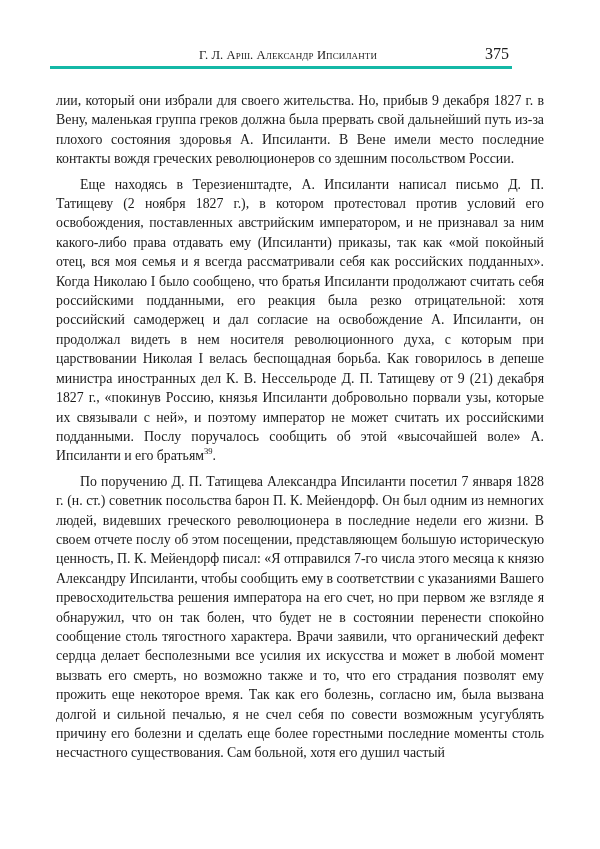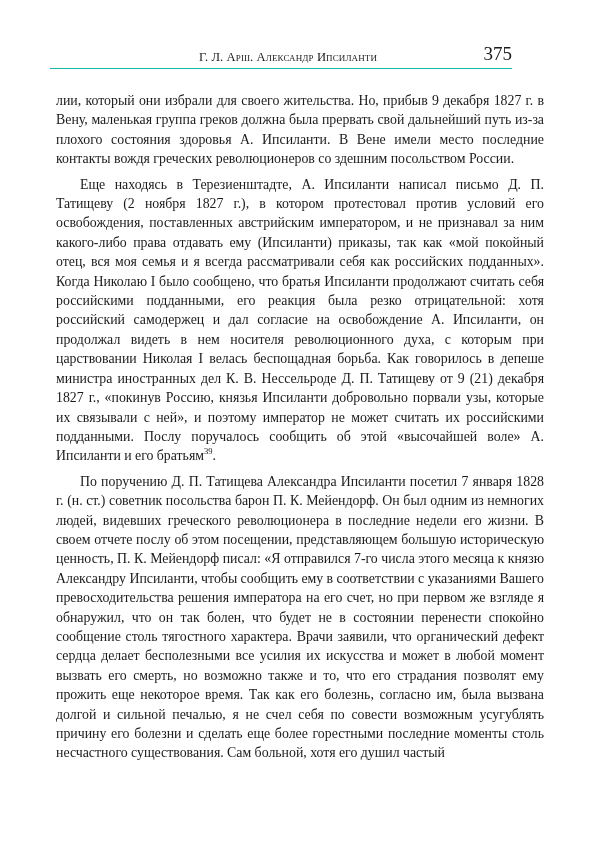--- a/index.html
+++ b/index.html
@@ -28,42 +28,42 @@
   
   .running-head {
     position: absolute;
     left: 50px;
     top: 45px;
     width: 462px;
     height: 24px;
     display: flex;
     align-items: flex-end;
     justify-content: space-between;
-    border-bottom: 1px solid #14b8a6;
+    border-bottom: 3px solid #14b8a6;
     padding-bottom: 3px;
     box-sizing: border-box;
   }
   .running-head-title {
     flex: 1 1 auto;
     text-align: center;
     font-size: 12.6px;
     line-height: 1.1;
     letter-spacing: 0.1px;
     font-variant: small-caps;
     white-space: nowrap;
     padding-left: 44px;
   }
   .running-head-title .initials {
     font-variant: normal;
   }
   .page-number {
     flex: 0 0 auto;
-    font-size: 19px;
+    font-size: 16px;
     line-height: 1.1;
-    text-align: right;
+    text-align: center;
     min-width: 30px;
   }
 
   
   .body-text {
     position: absolute;
     left: 50px;
     top: 85px;
     width: 500px;
   }

